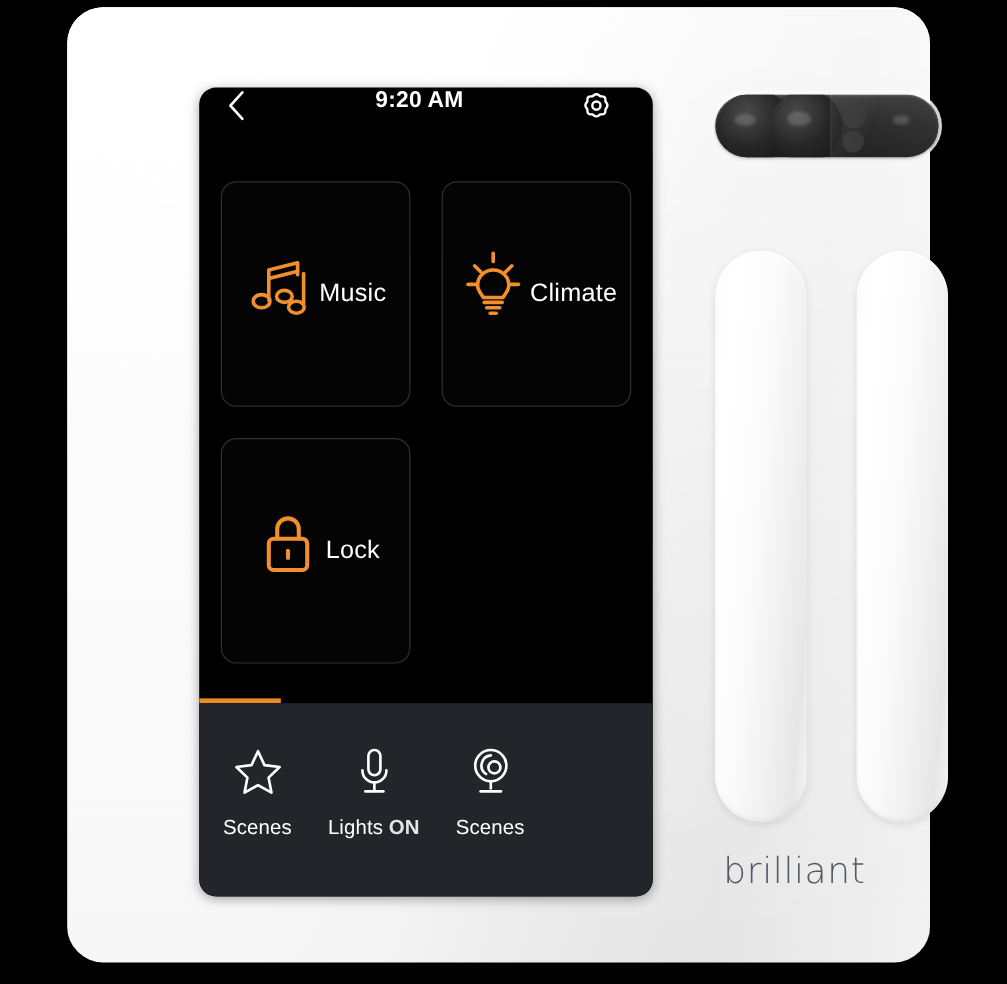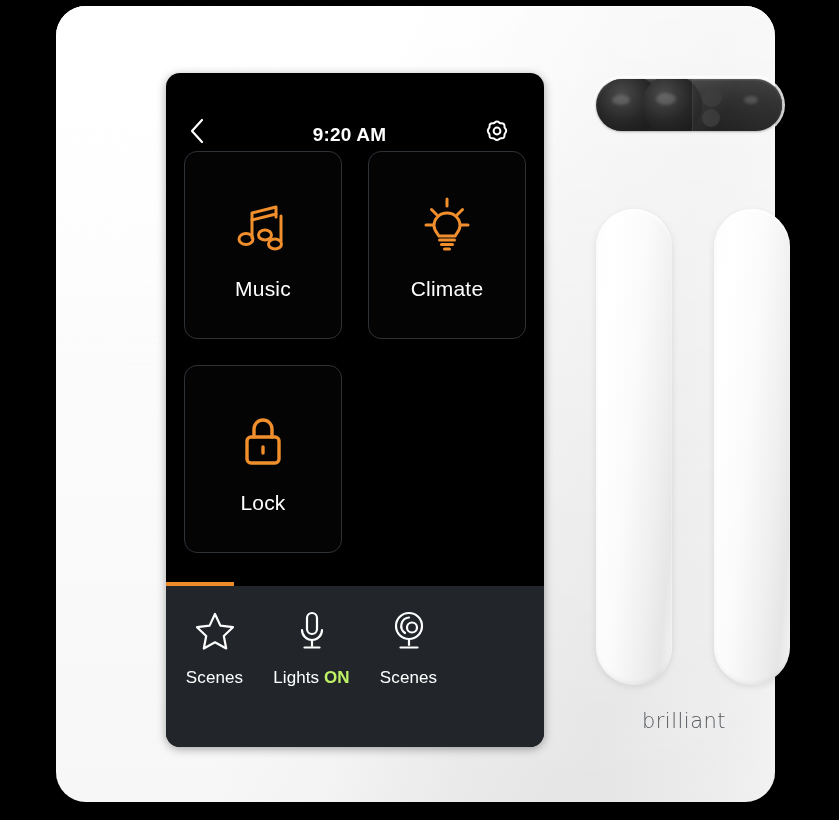--- a/index.html
+++ b/index.html
@@ -68,21 +68,21 @@
   }
 
   
   .screen-header {
     position: absolute;
     left: 0;
     top: 0;
     width: 367px;
     height: 73px;
     display: flex;
-    align-items: flex-end;
+    align-items: flex-start;
     justify-content: space-between;
     padding: 0 22px;
     box-sizing: border-box;
     gap: 42px;
   }
   .back-btn {
     width: 30px;
     height: 30px;
     display: flex;
     align-items: center;
@@ -114,21 +114,21 @@
     display: grid;
     grid-template-columns: 158px 158px;
     grid-template-rows: 188px 188px;
     gap: 26px;
   }
   .tile {
     border: 1px solid #2d3237;
     border-radius: 13px;
     background: #040404;
     display: flex;
-    flex-direction: column;
+    flex-direction: row;
     align-items: center;
     justify-content: center;
     cursor: pointer;
     box-sizing: border-box;
   }
   .tile-icon {
     height: 74px;
     display: flex;
     align-items: center;
     justify-content: center;
@@ -160,21 +160,21 @@
   
   .navbar {
     position: absolute;
     left: 0;
     top: 513px;
     width: 378px;
     height: 161px;
     background: #22262b;
     display: flex;
     align-items: flex-start;
-    padding-top: 22px;
+    padding-top: 34px;
     box-sizing: border-box;
   }
   .nav-item {
     width: 97px;
     flex: 0 0 97px;
     display: flex;
     flex-direction: column;
     align-items: center;
     cursor: pointer;
   }
@@ -185,21 +185,21 @@
     justify-content: center;
     margin-bottom: 14px;
   }
   .nav-label {
     color: #ffffff;
     font-size: 17px;
     white-space: nowrap;
     letter-spacing: 0.1px;
   }
   .nav-label .on {
-    color: #bef264;
+    color: #e5e5e5;
     font-weight: 700;
   }
 
   
   .sensor-pill {
     position: absolute;
     left: 540px;
     top: 73px;
     width: 186px;
     height: 52px;
@@ -258,26 +258,26 @@
       inset 0 2px 3px rgba(255,255,255,0.95),
       inset 0 -2px 4px rgba(0,0,0,0.05);
     cursor: pointer;
   }
   .slider-left  { left: 540px; }
   .slider-right { left: 658px; }
 
   
   .brand {
     position: absolute;
-    left: 568px;
+    left: 546px;
     top: 703px;
     width: 120px;
     text-align: center;
     color: #55595e;
-    font-size: 21px;
+    font-size: 30px;
     font-weight: 300;
     letter-spacing: 0.5px;
     font-family: "DejaVu Sans", sans-serif;
   }
 </style>
 </head>
 <body>
 
 <div class="stage">
 

